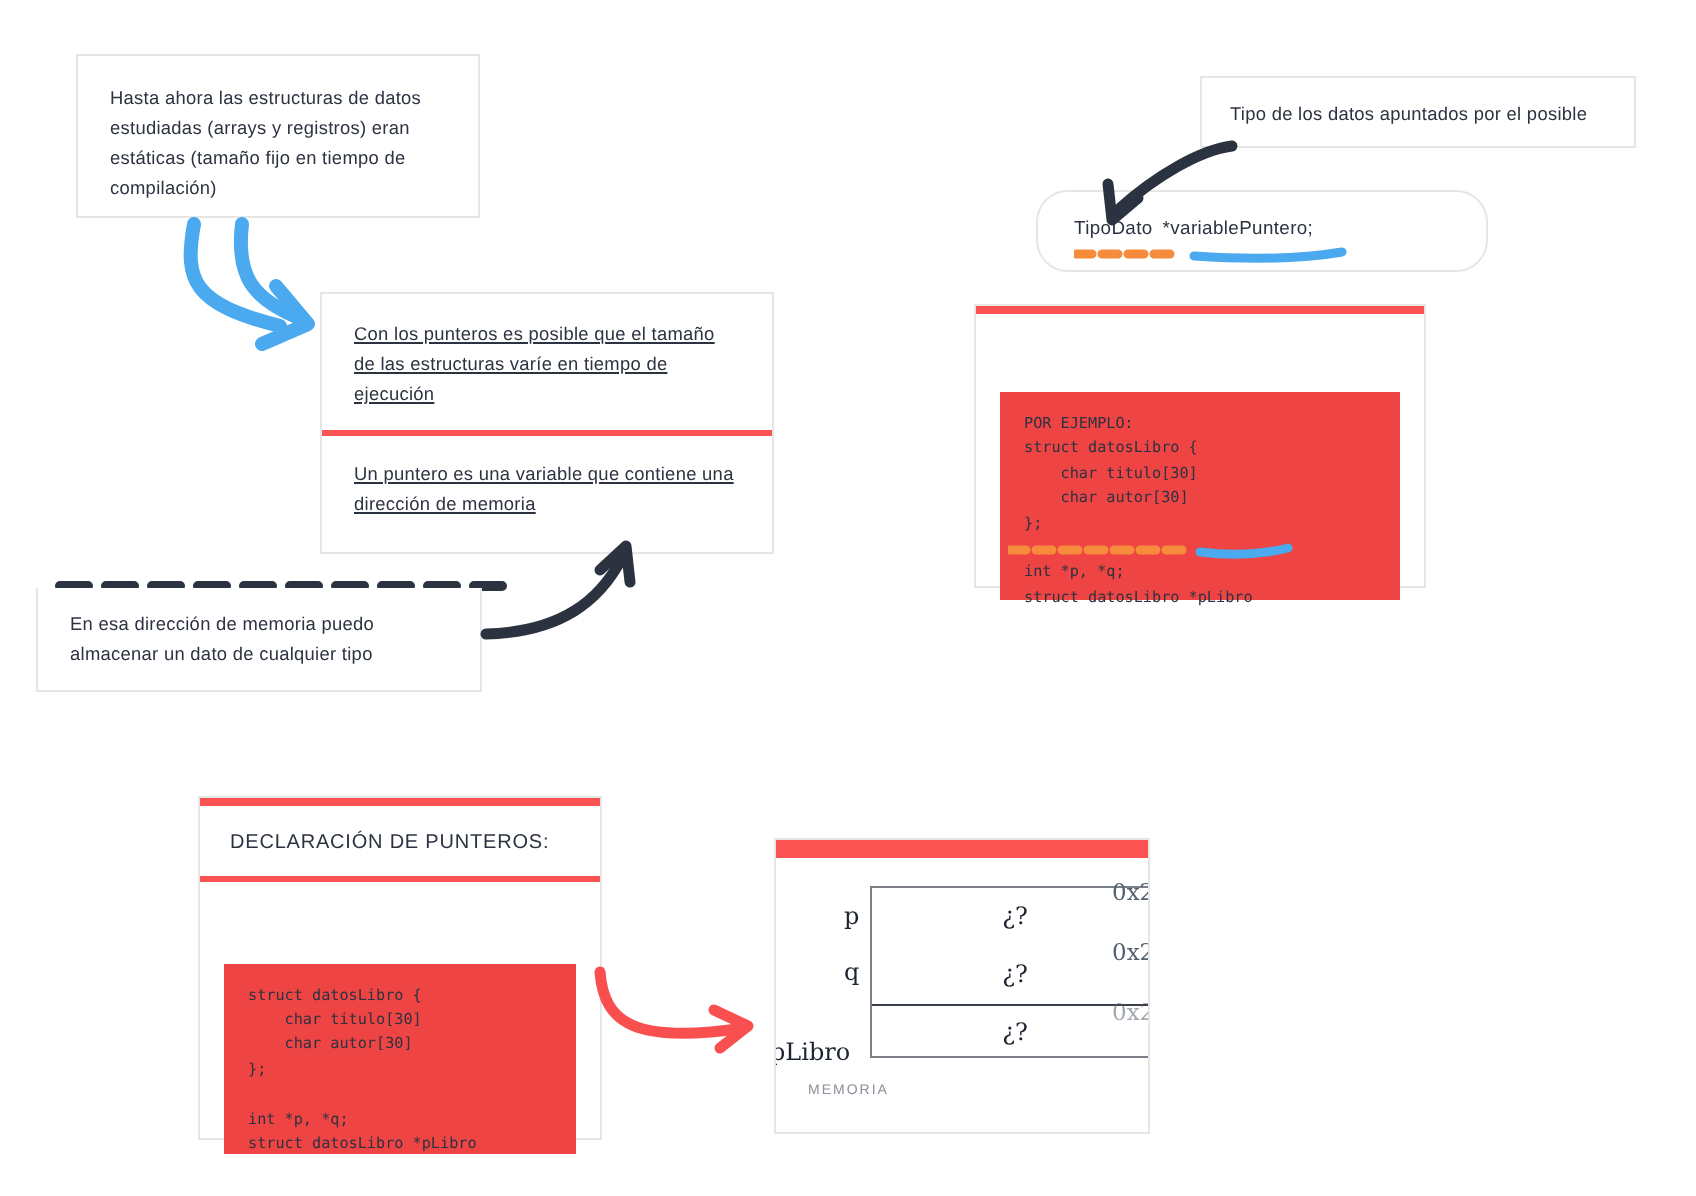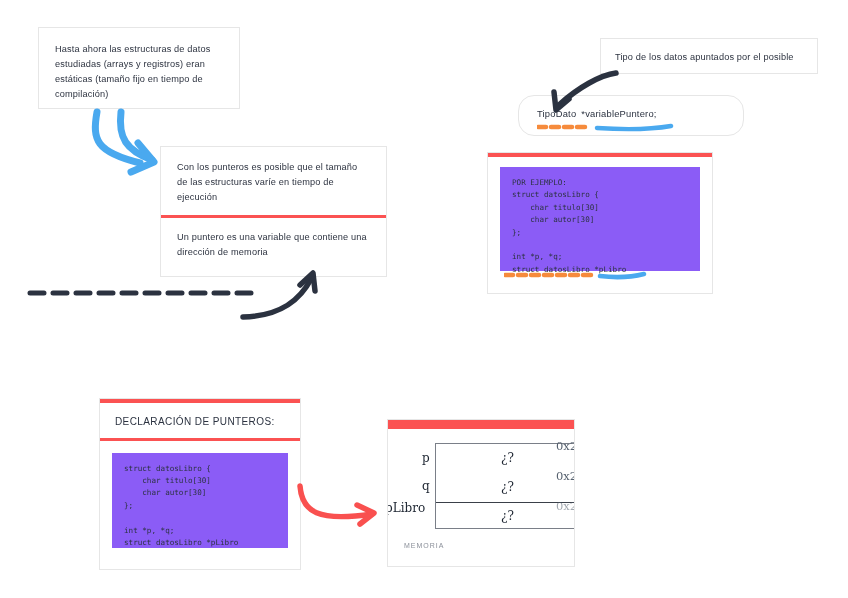--- a/index.html
+++ b/index.html
@@ -20,28 +20,29 @@
   .card .pad{padding:10px 14px;}
   .body-text{
     font-size:9.2px;
     line-height:15px;
     letter-spacing:.15px;
     color:#2d3340;
   }
   .redbar{background:#fb5252;width:100%;}
   .redline{height:2.5px;background:#fb5252;width:100%;}
   .code{
-    background:#8b5cf6;
+    background:#ef4444;
     font-family:"DejaVu Sans Mono", monospace;
     font-size:7.6px;
     line-height:12.4px;
     color:#2b3240;
     white-space:pre;
     padding:10px 12px;
     box-sizing:border-box;
+    margin-top:29px;
   }
   .title-caps{
     font-size:10px;
     letter-spacing:.4px;
     color:#2b3240;
   }
   .mono-inline{
     font-family:"Liberation Sans", sans-serif;
     font-size:9.4px;
     letter-spacing:.2px;
@@ -81,30 +82,35 @@
       <line x1="30" y1="293" x2="258" y2="293" stroke="#2b3240" stroke-width="5" stroke-linecap="round" stroke-dasharray="14 9"></line>
     </g>
   </svg>
 
   <div class="card" style="left:38px;top:27px;width:202px;height:82px;">
     <div class="pad" style="padding:14px 16px;">
       <div class="body-text">Hasta ahora las estructuras de datos estudiadas (arrays y registros) eran estáticas (tamaño fijo en tiempo de compilación)</div>
     </div>
   </div>
 
-  <div class="card" style="left:160px;top:146px;width:227px;height:131px;">
+  <div class="card" style="left:160px;top:146px;width:227px;height:131px;text-decoration:underline;">
     <div class="pad" style="padding:13px 16px 10px 16px;">
       <div class="body-text">Con los punteros es posible que el tamaño de las estructuras varíe en tiempo de ejecución</div>
     </div>
     <div class="redline"></div>
     <div class="pad" style="padding:12px 16px;">
       <div class="body-text">Un puntero es una variable que contiene una dirección de memoria</div>
     </div>
   </div>
 
+  <div class="card" style="left:18px;top:294px;width:223px;height:52px;border-top:none;">
+    <div class="pad" style="padding:11px 16px;">
+      <div class="body-text">En esa dirección de memoria puedo almacenar un dato de cualquier tipo</div>
+    </div>
+  </div>
 
   <div class="card" style="left:600px;top:38px;width:218px;height:36px;">
     <div class="pad" style="padding:11px 14px;">
       <div class="body-text">Tipo de los datos apuntados por el posible</div>
     </div>
   </div>
 
   <div class="card" style="left:518px;top:95px;width:226px;height:41px;border-radius:16px;">
     <div style="position:relative;padding:12px 18px;">
       <div class="mono-inline" style="white-space:nowrap;">
@@ -152,21 +158,21 @@
     </div>
   </div>
 
   <div class="card" style="left:387px;top:419px;width:188px;height:148px;overflow:hidden;">
     <div class="redbar" style="height:9px;"></div>
 
     <div style="position:relative;height:139px;">
 
       <div class="mem-label" style="position:absolute;left:34px;top:22px;">p</div>
       <div class="mem-label" style="position:absolute;left:34px;top:50px;">q</div>
-      <div class="mem-label" style="position:absolute;left:-3px;top:72px;">pLibro</div>
+      <div class="mem-label" style="position:absolute;left:-3px;top:90px;">pLibro</div>
 
       <div style="position:absolute;left:47px;top:14px;width:145px;height:86px;
                   border:1.4px solid #7a7f88;box-sizing:border-box;">
         <div class="mem-cell" style="height:29px;line-height:29px;">¿?</div>
         <div class="mem-cell" style="height:29px;line-height:29px;border-bottom:1.4px solid #3a4049;">¿?</div>
         <div class="mem-cell" style="height:26px;line-height:26px;">¿?</div>
       </div>
 
       <div class="mem-addr" style="position:absolute;left:168px;top:10px;white-space:nowrap;">0x200</div>
       <div class="mem-addr" style="position:absolute;left:168px;top:40px;white-space:nowrap;">0x202</div>

